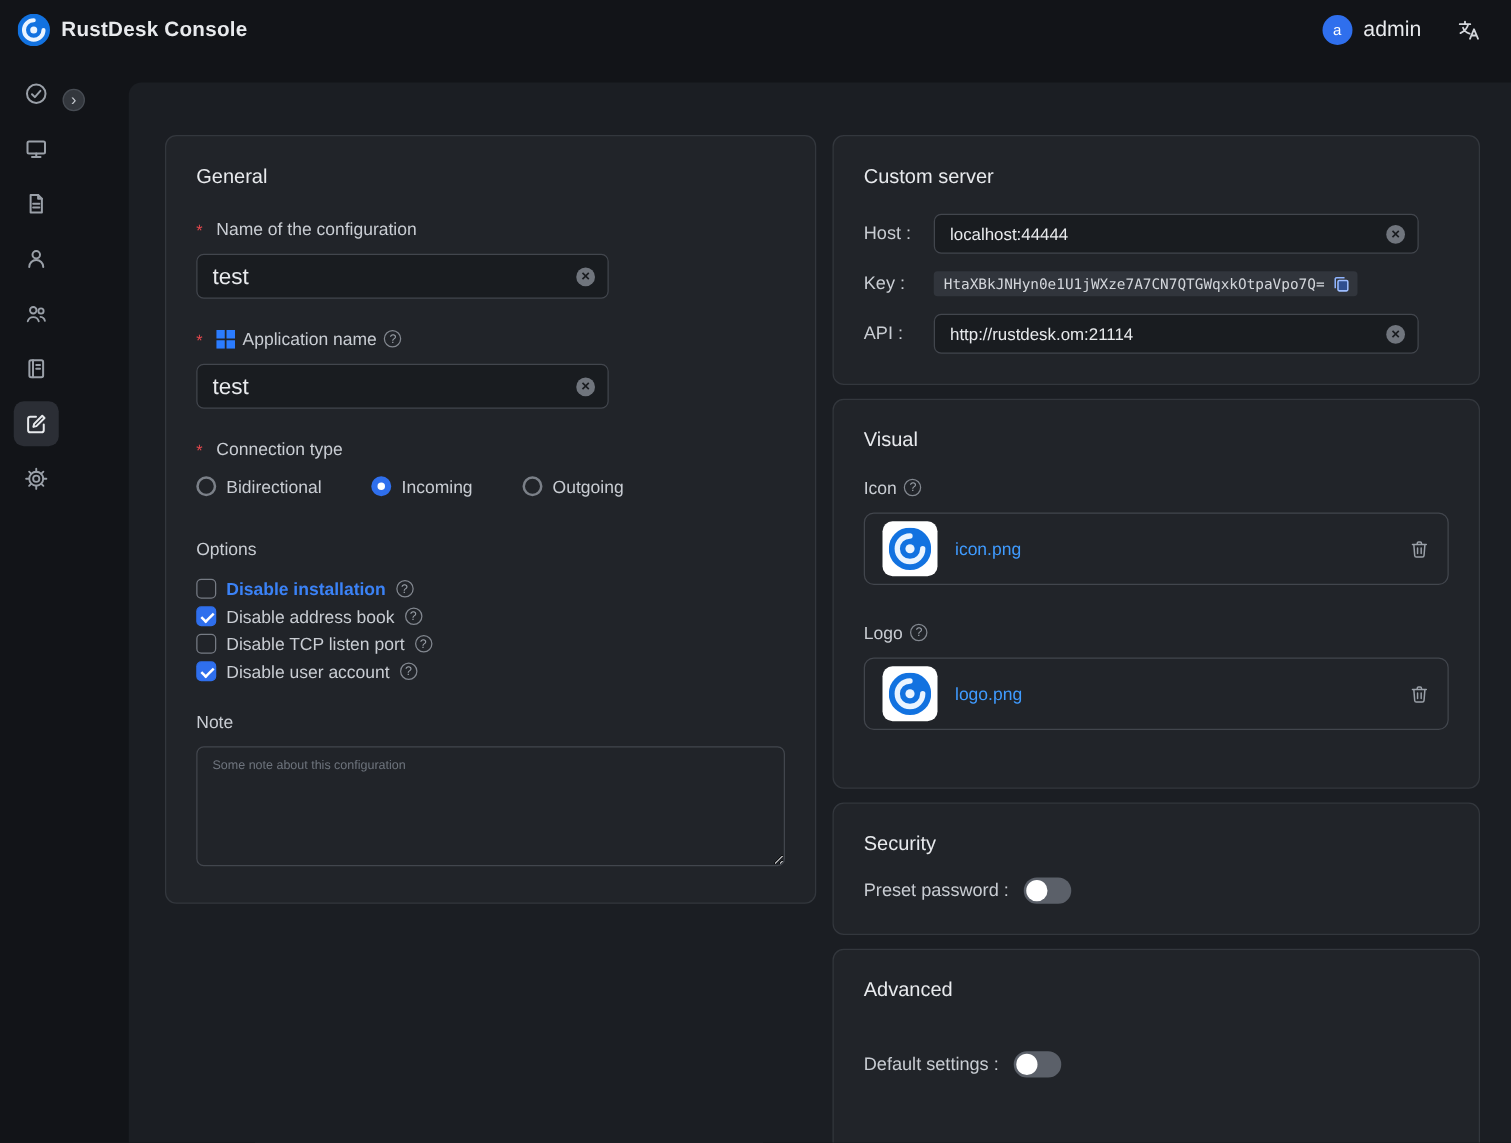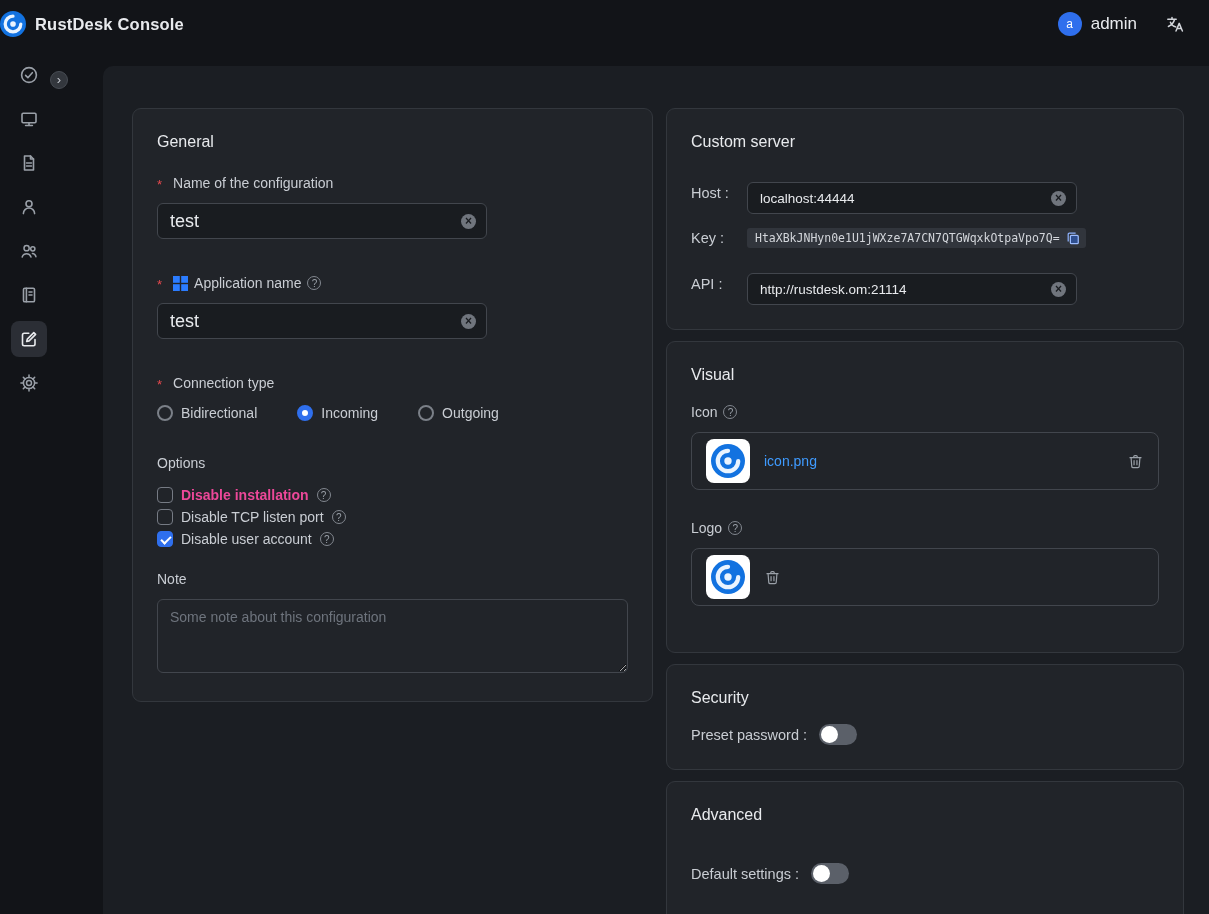--- a/index.html
+++ b/index.html
@@ -6,21 +6,21 @@
     --bg:#121418; --panel:#1b1e23; --card:#212429; --border:#33373d;
     --input-bg:#191c20; --input-border:#42464d;
     --text:#e8eaed; --muted:#c9cdd3; --dim:#9aa0a8;
     --accent:#2f6fed; --link:#3f9bff;
   }
   *{box-sizing:border-box;margin:0;padding:0}
   html,body{width:1209px;height:914px;overflow:hidden;background:var(--bg);
     font-family:"Liberation Sans",sans-serif;color:var(--text)}
   
   .header{position:absolute;left:0;top:0;right:0;height:48px;display:flex;align-items:center;
-    padding:0 24px 0 0;background:var(--bg);z-index:5}
+    padding:0 24px 0 14px;background:var(--bg);z-index:5}
   .logo-sm{width:26px;height:26px;flex:0 0 auto}
   .app-title{font-size:16.5px;font-weight:700;margin-left:9px;letter-spacing:.2px}
   .header-spacer{flex:1}
   .avatar{width:24px;height:24px;border-radius:50%;background:var(--accent);color:#fff;
     font-size:12px;display:flex;align-items:center;justify-content:center}
   .username{font-size:17px;margin-left:9px;color:var(--text)}
   .lang-btn{margin-left:28px;display:flex;align-items:center;cursor:pointer}
   
   .sidebar{position:absolute;left:0;top:48px;bottom:0;width:58px;background:var(--bg);
     display:flex;flex-direction:column;align-items:center;padding-top:9px;gap:8px;z-index:4}
@@ -47,46 +47,46 @@
   .text-input{display:flex;align-items:center;width:330px;height:36px;background:var(--input-bg);
     border:1px solid var(--input-border);border-radius:6px;padding:0 10px 0 12px;margin-top:12px}
   .text-input input{flex:1;background:transparent;border:none;outline:none;color:var(--text);
     font-size:18px;font-family:"Liberation Sans",sans-serif;min-width:0}
   .clear{width:15px;height:15px;border-radius:50%;background:#70757d;color:#191c20;flex:0 0 auto;
     display:flex;align-items:center;justify-content:center;cursor:pointer}
   .clear::after{content:"×";font-size:12px;font-weight:700;line-height:1;margin-top:-1px}
   .help{width:14px;height:14px;border:1px solid #82878f;border-radius:50%;flex:0 0 auto;
     display:inline-flex;align-items:center;justify-content:center;color:#9aa0a8;font-size:10px;cursor:pointer}
   .help::after{content:"?"}
-  .mt24{margin-top:24px}.mt28{margin-top:36px}.mt34{margin-top:34px}
+  .mt24{margin-top:24px}.mt28{margin-top:24px}.mt34{margin-top:34px}
   
   .radio-row{display:flex;align-items:center;gap:40px;margin-top:14px}
   .radio-opt{display:flex;align-items:center;gap:8px;font-size:14px;color:var(--muted);cursor:pointer}
   .radio{width:16px;height:16px;border-radius:50%;border:2px solid #7b8088;background:transparent}
   .radio.on{border:5px solid var(--accent);background:#fff}
   
   .check-list{margin-top:16px;display:flex;flex-direction:column;gap:6px}
   .check-row{display:flex;align-items:center;gap:8px;height:16px;cursor:pointer}
   .cb{position:relative;width:16px;height:16px;border:1px solid #767b84;border-radius:4px;flex:0 0 auto}
   .cb.on{background:var(--accent);border-color:var(--accent)}
   .cb.on::after{content:"";position:absolute;left:4.5px;top:1.5px;width:4px;height:8px;
     border-right:2px solid #fff;border-bottom:2px solid #fff;transform:rotate(45deg)}
   .cb-label{font-size:14px;color:var(--muted)}
-  .cb-label.strong{font-weight:700;color:#ec4899}
+  .cb-label.strong{font-weight:700;color:#3b82f6}
   .check-row .help{margin-left:0}
   
-  .note-area{width:100%;height:74px;margin-top:12px;background:var(--card);
+  .note-area{width:100%;height:96px;margin-top:12px;background:var(--card);
     border:1px solid var(--input-border);border-radius:6px;resize:vertical;
-    padding:9px 12px;font-size:14px;color:var(--text);font-family:"Liberation Sans",sans-serif;outline:none}
+    padding:9px 12px;font-size:10px;color:var(--text);font-family:"Liberation Sans",sans-serif;outline:none}
   .note-area::placeholder{color:#6e747d}
   
   .srv-row{display:flex;align-items:center;margin-top:14px}
   .srv-label{width:56px;font-size:14.5px;color:var(--muted);flex:0 0 auto}
-  .srv-input{display:flex;align-items:center;width:330px;height:32px;background:var(--input-bg);
-    border:1px solid var(--input-border);border-radius:6px;padding:0 10px 0 12px;margin-top:11px}
+  .srv-input{display:flex;align-items:center;width:388px;height:32px;background:var(--input-bg);
+    border:1px solid var(--input-border);border-radius:6px;padding:0 10px 0 12px;margin-top:0}
   .srv-input input{flex:1;background:transparent;border:none;outline:none;color:var(--text);
     font-size:13.5px;font-family:"Liberation Sans",sans-serif;min-width:0}
   .key-chip{display:flex;align-items:center;background:#31353c;border-radius:3px;
     padding:3px 6px 3px 8px;max-width:340px}
   .key-chip code{font-family:"DejaVu Sans Mono",monospace;font-size:11.5px;color:#d3d6db;
     white-space:nowrap}
   .copy-btn{margin-left:6px;display:flex;cursor:pointer;flex:0 0 auto}
   
   .upload-label{margin-top:20px}
   .upload-row{margin-top:12px;height:58px;border:1px solid var(--input-border);border-radius:8px;
@@ -239,20 +239,25 @@
       <div class="field-label mt34">
         <span>Options</span>
       </div>
       <div class="check-list">
         <label class="check-row">
           <span class="cb"></span>
           <span class="cb-label strong">Disable installation</span>
           <span class="help"></span>
         </label>
         <label class="check-row">
+          <span class="cb on"></span>
+          <span class="cb-label">Disable address book</span>
+          <span class="help"></span>
+        </label>
+        <label class="check-row">
           <span class="cb"></span>
           <span class="cb-label">Disable TCP listen port</span>
           <span class="help"></span>
         </label>
         <label class="check-row">
           <span class="cb on"></span>
           <span class="cb-label">Disable user account</span>
           <span class="help"></span>
         </label>
       </div>
@@ -320,20 +325,21 @@
       <div class="field-label upload-gap">
         <span>Logo</span>
         <span class="help"></span>
       </div>
       <div class="upload-row">
         <div class="thumb">
           <svg width="34" height="34" viewBox="0 0 24 24">
               <use href="#rdlogo"></use>
             </svg>
         </div>
+        <div class="file-link">logo.png</div>
         <div class="trash-btn">
           <svg width="17" height="17" viewBox="0 0 20 20" fill="none" stroke="#9aa0a8" stroke-width="1.4" stroke-linecap="round" stroke-linejoin="round">
             <path d="M3.5 5.5h13M8 5.5V4.2A1.2 1.2 0 0 1 9.2 3h1.6A1.2 1.2 0 0 1 12 4.2v1.3M15.2 5.5l-.8 10.2a1.6 1.6 0 0 1-1.6 1.5H7.2a1.6 1.6 0 0 1-1.6-1.5L4.8 5.5M8.3 8.8v5M11.7 8.8v5"></path>
           </svg>
         </div>
       </div>
     </div>
 
     <div class="card">
       <div class="card-title">Security</div>

